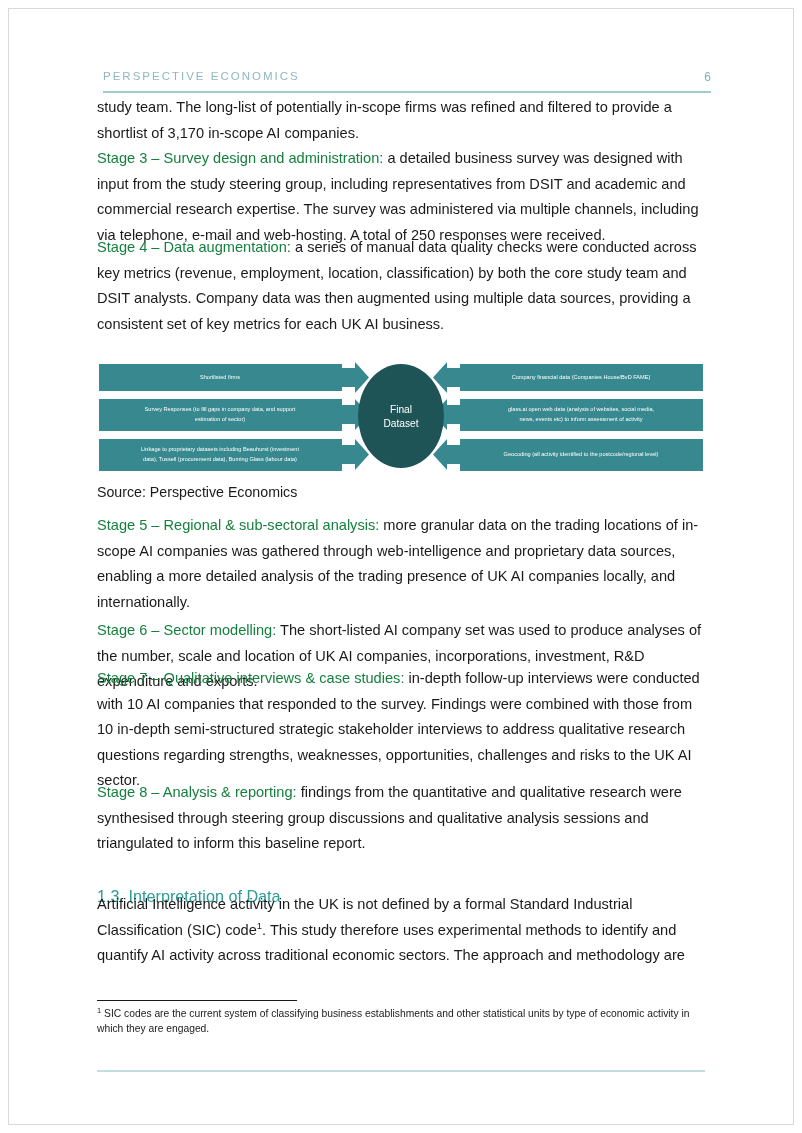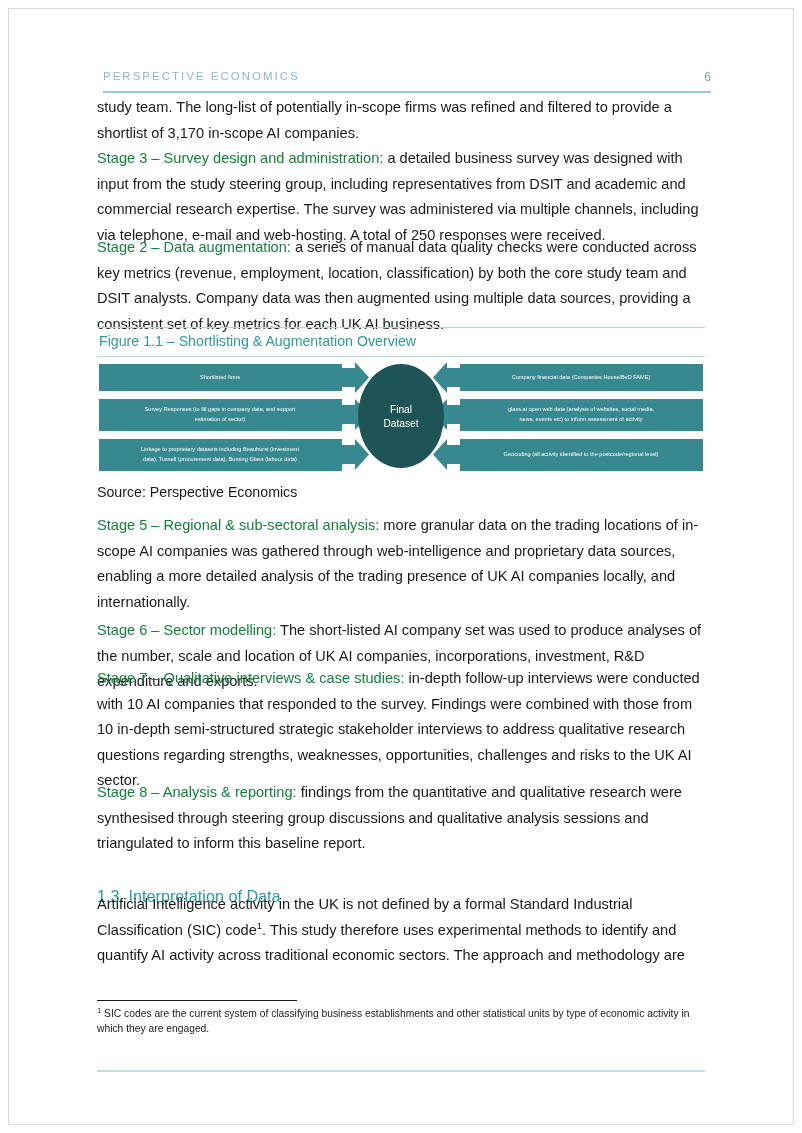--- a/index.html
+++ b/index.html
@@ -198,28 +198,23 @@
 
   <div class="body-block" style="top:95px;">
     <span>study team.  The long-list of potentially in-scope firms was refined and filtered to provide a shortlist of 3,170 in-scope AI companies.</span>
   </div>
 
   <div class="body-block" style="top:146px;">
     <span class="stage-label">Stage 3 – Survey design and administration:</span><span> a detailed business survey was designed with input from the study steering group, including representatives from DSIT and academic and commercial research expertise.  The survey was administered via multiple channels, including via telephone, e-mail and web-hosting. A total of 250 responses were received.</span>
   </div>
 
   <div class="body-block" style="top:235px;">
-    <span class="stage-label">Stage 2 – Data augmentation:</span><span> a series of manual data quality checks were conducted across key metrics (revenue, employment, location, classification) by both the core study team and DSIT analysts. Company data was then augmented using multiple data sources, providing a consistent set of key metrics for each UK AI business.</span>
-  </div>
-
-  <div class="fig-caption-wrap">
-    <div class="fig-rule-top"></div>
-    <div class="fig-caption">Figure 1.1 – Shortlisting &amp; Augmentation Overview</div>
-    <div class="fig-rule-bottom"></div>
-  </div>
+    <span class="stage-label">Stage 4 – Data augmentation:</span><span> a series of manual data quality checks were conducted across key metrics (revenue, employment, location, classification) by both the core study team and DSIT analysts. Company data was then augmented using multiple data sources, providing a consistent set of key metrics for each UK AI business.</span>
+  </div>
+
 
   <div class="diagram">
     <svg width="608" height="122" viewBox="0 0 608 122" xmlns="http://www.w3.org/2000/svg">
 
       <rect x="2" y="8" width="243" height="27" fill="#38898f"></rect>
       <polygon points="245,12 258,12 258,6 272,21.5 258,37 258,31 245,31" fill="#38898f"></polygon>
 
       <rect x="2" y="43" width="243" height="32" fill="#38898f"></rect>
       <polygon points="245,49 258,49 258,43 272,58.5 258,74 258,68 245,68" fill="#38898f"></polygon>
 

